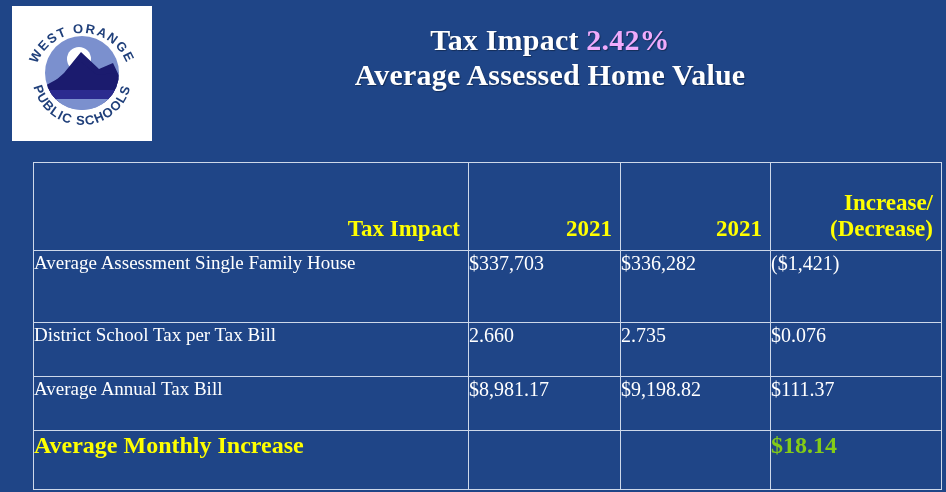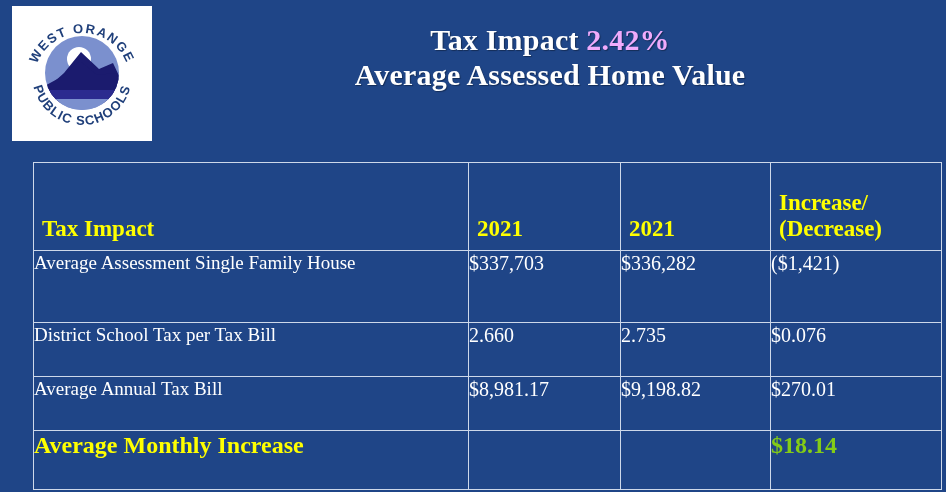--- a/index.html
+++ b/index.html
@@ -78,21 +78,21 @@
   col.c-y2    { width: 150px; }
   col.c-delta { width: 171px; }
 
   
   #tax-table thead th {
     height: 88px;
     vertical-align: bottom;
     color: #ffff00;
     font-size: 23px;
     font-weight: bold;
-    text-align: left;
+    text-align: right;
     padding: 4px 8px 8px 8px;
     line-height: 1.14;
   }
   th.h-label { text-align: center; }
 
   
   .cell-label {
     color: #ffffff;
     font-size: 19px;
     text-align: left;
@@ -189,21 +189,21 @@
     <tr class="row-std">
       <td class="cell-label">District School Tax per Tax Bill</td>
       <td class="cell-num">2.660</td>
       <td class="cell-num">2.735</td>
       <td class="cell-num">$0.076</td>
     </tr>
     <tr class="row-std">
       <td class="cell-label">Average Annual Tax Bill</td>
       <td class="cell-num">$8,981.17</td>
       <td class="cell-num">$9,198.82</td>
-      <td class="cell-num">$270.01</td>
+      <td class="cell-num">$111.37</td>
     </tr>
     <tr class="row-total">
       <td class="cell-label">Average Monthly Increase</td>
       <td class="cell-num"></td>
       <td class="cell-num"></td>
       <td class="cell-num">$18.14</td>
     </tr>
   </tbody>
 </table>
 

